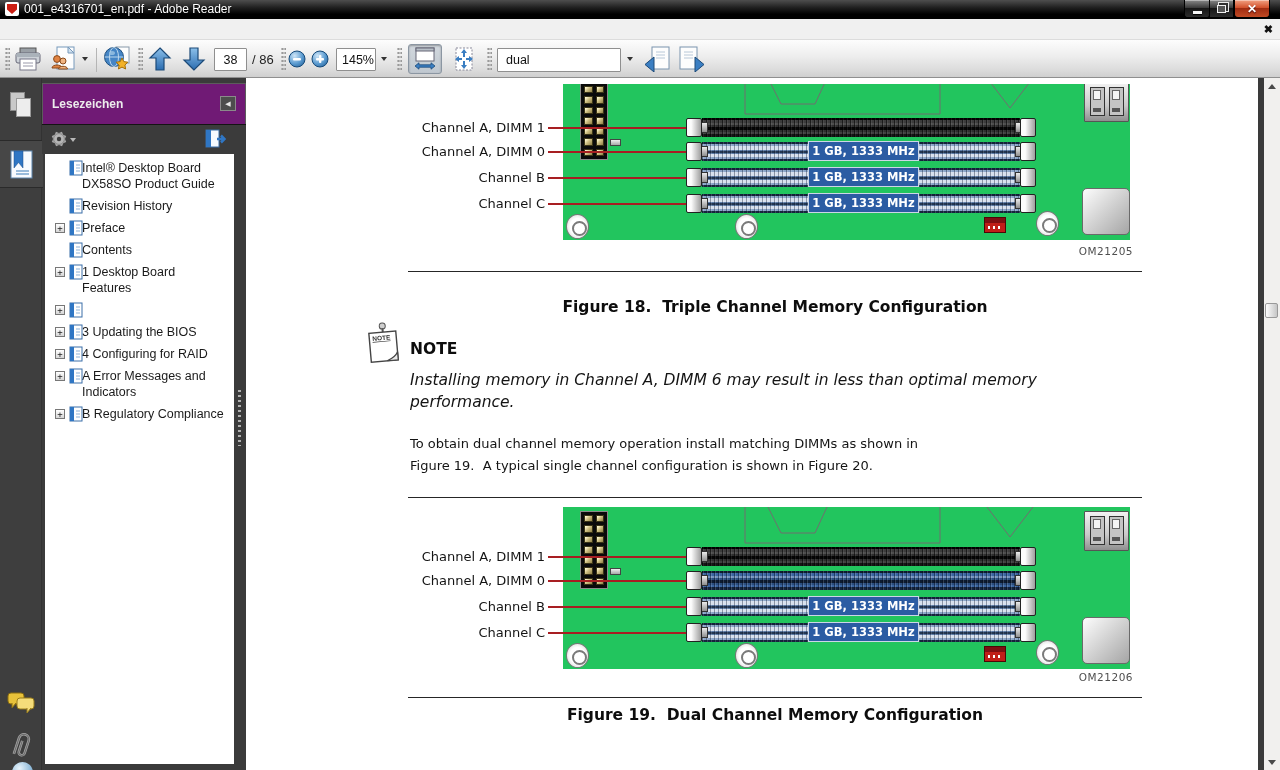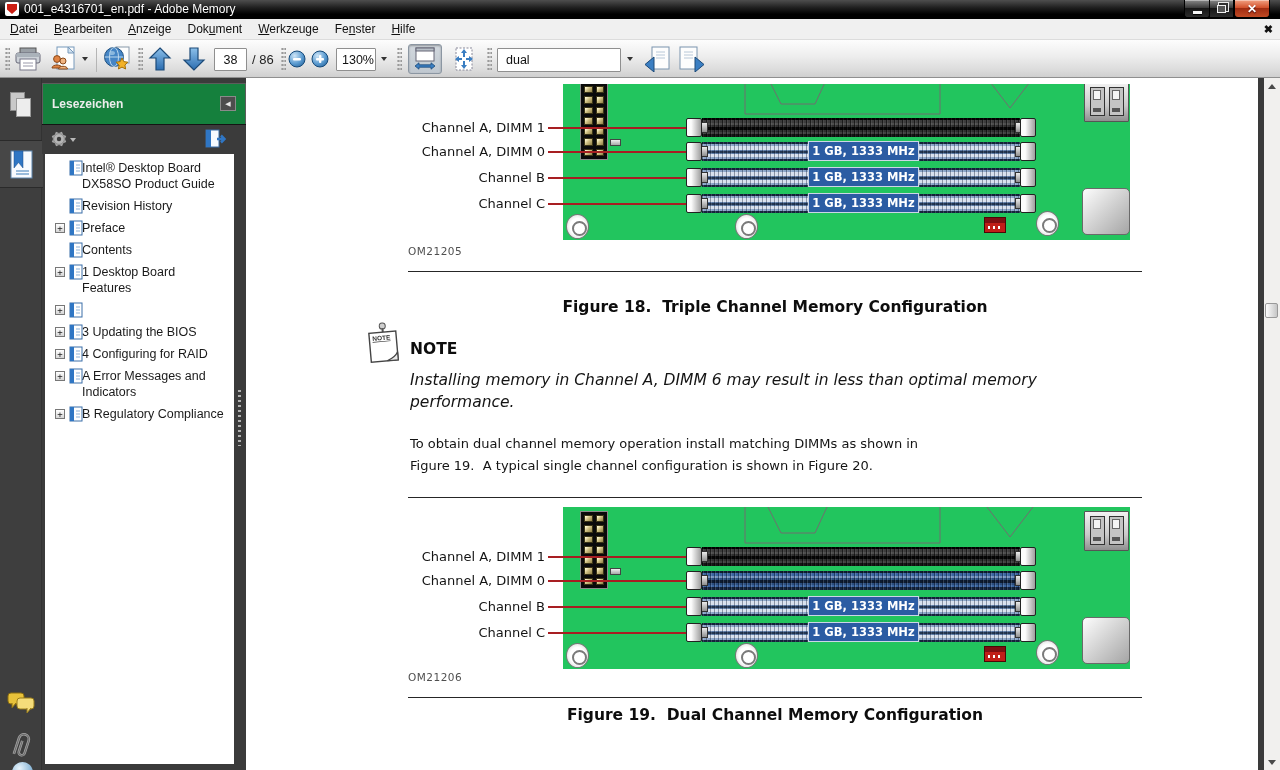--- a/index.html
+++ b/index.html
@@ -37,21 +37,21 @@
 #iconstrip{position:absolute;left:0;top:0;width:42px;height:692px;background:#3e3e3e;border-right:1px solid #323232}
 #pages-icon{position:absolute;left:10px;top:14px;width:24px;height:27px}
 #pages-icon .p1{position:absolute;left:0;top:0;width:15px;height:19px;background:#c9c9c9;border:1px solid #8a8a8a}
 #pages-icon .p2{position:absolute;left:6px;top:6px;width:15px;height:19px;background:#ededed;border:1px solid #9a9a9a}
 #bm-tab{position:absolute;left:0;top:62px;width:43px;height:48px;background:#474747;border-top:1px solid #2a2a2a;border-bottom:1px solid #2a2a2a}
 #bm-tab svg{position:absolute;left:8px;top:9px}
 #comments-icon{position:absolute;left:7px;top:613px}
 #paperclip-icon{position:absolute;left:9px;top:652px}
 #sticky-icon{position:absolute;left:12px;top:684px;width:21px;height:21px;border-radius:50%;background:radial-gradient(circle at 35% 30%,#e8f4fc,#8cb8d8 60%,#5e8cb0)}
 
-#sb-header{position:absolute;left:42px;top:5px;width:204px;height:41px;background:#15803d;border:1px solid #5c5c5c;border-bottom:none}
+#sb-header{position:absolute;left:42px;top:5px;width:204px;height:41px;background:#701a75;border:1px solid #5c5c5c;border-bottom:none}
 #sb-header:after{content:"";position:absolute;left:-1px;right:-1px;bottom:-2px;height:2px;background:#141414}
 #sb-title{position:absolute;left:9px;top:13px;font-size:12px;font-weight:bold;color:#ececec}
 #collapse-btn{position:absolute;right:9px;top:12px;width:16px;height:15px;background:#4d4d4d;border:1px solid #8a8a8a;color:#e8e8e8;font-size:7px;text-align:center;line-height:14px}
 #options-row{position:absolute;left:42px;top:47px;width:204px;height:29px;background:#3b3b3b}
 #gear-btn{position:absolute;left:8px;top:5px;width:26px;height:19px}
 #gear-btn .dd{position:absolute;right:0;top:8px;width:0;height:0;border-left:3px solid transparent;border-right:3px solid transparent;border-top:4px solid #b8b8b8}
 #goto-btn{position:absolute;right:20px;top:4px;width:22px;height:20px}
 #tree{position:absolute;left:45px;top:76px;width:189px;height:610px;background:#fff;padding-top:6px;overflow:hidden}
 .tree-item{position:relative;margin-bottom:6px;padding-left:37px;min-height:16px}
 .plus{position:absolute;left:10px;top:3px;width:10px;height:10px;background:linear-gradient(#fff,#d6d6d6);border:1px solid #777;color:#222;font-size:9px;line-height:8px;text-align:center;font-family:"DejaVu Sans Mono",monospace}
@@ -67,21 +67,21 @@
 .sbtn .up{width:0;height:0;border-left:4px solid transparent;border-right:4px solid transparent;border-bottom:5px solid #4a4a4a}
 .sbtn .down{width:0;height:0;border-left:4px solid transparent;border-right:4px solid transparent;border-top:5px solid #4a4a4a}
 #thumb{position:absolute;left:1px;top:225px;width:13px;height:15px;background:linear-gradient(90deg,#fdfdfd,#c6c6c6);border:1px solid #999;border-radius:2px}
 
 .figure .board{position:absolute;left:317px;width:567px;background:#22c55e;overflow:hidden}
 #fig18 .board{top:6px;height:156px}
 #fig19 .board{top:429px;height:162px}
 .boardinner{position:absolute;left:0;width:567px;height:162px}
 #fig18 .boardinner{top:-6px}
 #fig19 .boardinner{top:0}
-.om{position:absolute;left:162px;width:725px;font-size:10.5px;color:#4f4f4f;letter-spacing:.5px}
+.om{position:absolute;left:162px;width:725px;text-align:right;font-size:10.5px;color:#4f4f4f;letter-spacing:.5px}
 #fig18 .om{top:167px}
 #fig19 .om{top:593px}
 .rule{position:absolute;left:162px;width:734px;height:1px;background:#262626}
 #fig18 .cap-rule{top:193px}
 #fig19 .cap-rule{top:619px}
 #mid-rule{top:419px}
 .caption{position:absolute;left:162px;width:734px;text-align:center;font-weight:bold;font-size:15.5px;color:#0d0d0d;white-space:pre-wrap}
 #fig18 .caption{top:220px}
 #fig19 .caption{top:628px}
 .chlabel{position:absolute;left:162px;width:137px;text-align:right;font-size:13px;color:#141414;line-height:16px}
@@ -118,44 +118,35 @@
 #note-heading{position:absolute;left:164px;top:262px;font-size:15.5px;font-weight:bold;color:#0d0d0d}
 #note-italic{position:absolute;left:164px;top:292px;font-size:15.5px;font-style:italic;line-height:21.5px;color:#141414;white-space:pre-wrap;width:760px}
 #note-body{position:absolute;left:164px;top:355px;font-size:13px;line-height:21.5px;color:#141414;white-space:pre-wrap;width:760px}
 </style>
 </head>
 <body>
 
 <div id="window">
   <div id="titlebar">
     <div id="pdf-icon"></div>
-    <div id="title-text">001_e4316701_en.pdf - Adobe Memory</div>
+    <div id="title-text">001_e4316701_en.pdf - Adobe Reader</div>
     <div id="winbtns">
       <div class="winbtn min">
           <div class="glyph-min"></div>
         </div>
       <div class="winbtn res">
           <div class="glyph-res"></div>
         </div>
       <div class="winbtn cls">
           <div class="glyph-cls">✕</div>
         </div>
     </div>
   </div>
 
   <div id="menubar">
-    <span id="menu-items-holder" style="display:flex">
-        <span class="menu-item"><u>D</u>atei</span>
-        <span class="menu-item"><u>B</u>earbeiten</span>
-        <span class="menu-item"><u>A</u>nzeige</span>
-        <span class="menu-item">Dok<u>u</u>ment</span>
-        <span class="menu-item"><u>W</u>erkzeuge</span>
-        <span class="menu-item">Fe<u>n</u>ster</span>
-        <span class="menu-item"><u>H</u>ilfe</span>
-      </span>
     <span id="menu-close">✖</span>
   </div>
 
   <div id="toolbar">
   <div class="grip" style="left:5px"></div>
   <div class="tbtn" style="left:14px;top:6px;width:28px;height:26px">
     <svg width="26" height="24" viewBox="0 0 26 24">
       <rect x="5" y="1" width="16" height="6" fill="#9aa0a6" stroke="#555"></rect>
       <rect x="1" y="6" width="24" height="10" rx="2" fill="#cdd2d8" stroke="#667"></rect>
       <rect x="1" y="6" width="24" height="4" rx="2" fill="#aab2ba"></rect>
@@ -235,21 +226,21 @@
               <stop offset=".55" stop-color="#5b9bd0"></stop>
               <stop offset="1" stop-color="#1d5c96"></stop>
             </radialGradient>
           </defs>
       <circle cx="9" cy="9" r="8" fill="url(#zi)" stroke="#164a7a"></circle>
       <rect x="5" y="8" width="8" height="2.4" rx="1" fill="#fff"></rect>
       <rect x="8" y="5" width="2.4" height="8" rx="1" fill="#fff"></rect>
     </svg>
   </div>
   <div class="tbox" style="left:336px;top:8px;width:40px;height:23px;padding-left:5px">
-        <span>130%</span>
+        <span>145%</span>
       </div>
   <div class="tarrow" style="left:381px;top:17px"></div>
   <div class="grip" style="left:397px"></div>
   <div class="tbtn pressed" style="left:408px;top:4px;width:34px;height:30px">
     <svg width="22" height="24" viewBox="0 0 22 24">
       <rect x="2" y="1" width="18" height="13" fill="#fff" stroke="#667"></rect>
       <rect x="2" y="1" width="18" height="3" fill="#b8c0c8" stroke="#667"></rect>
       <path d="M1,19 l4,-3.2 v2 h12 v-2 l4,3.2 -4,3.2 v-2 h-12 v2 Z" fill="#3a7ec2" stroke="#1c4a78" stroke-width=".8"></path>
     </svg>
   </div>

